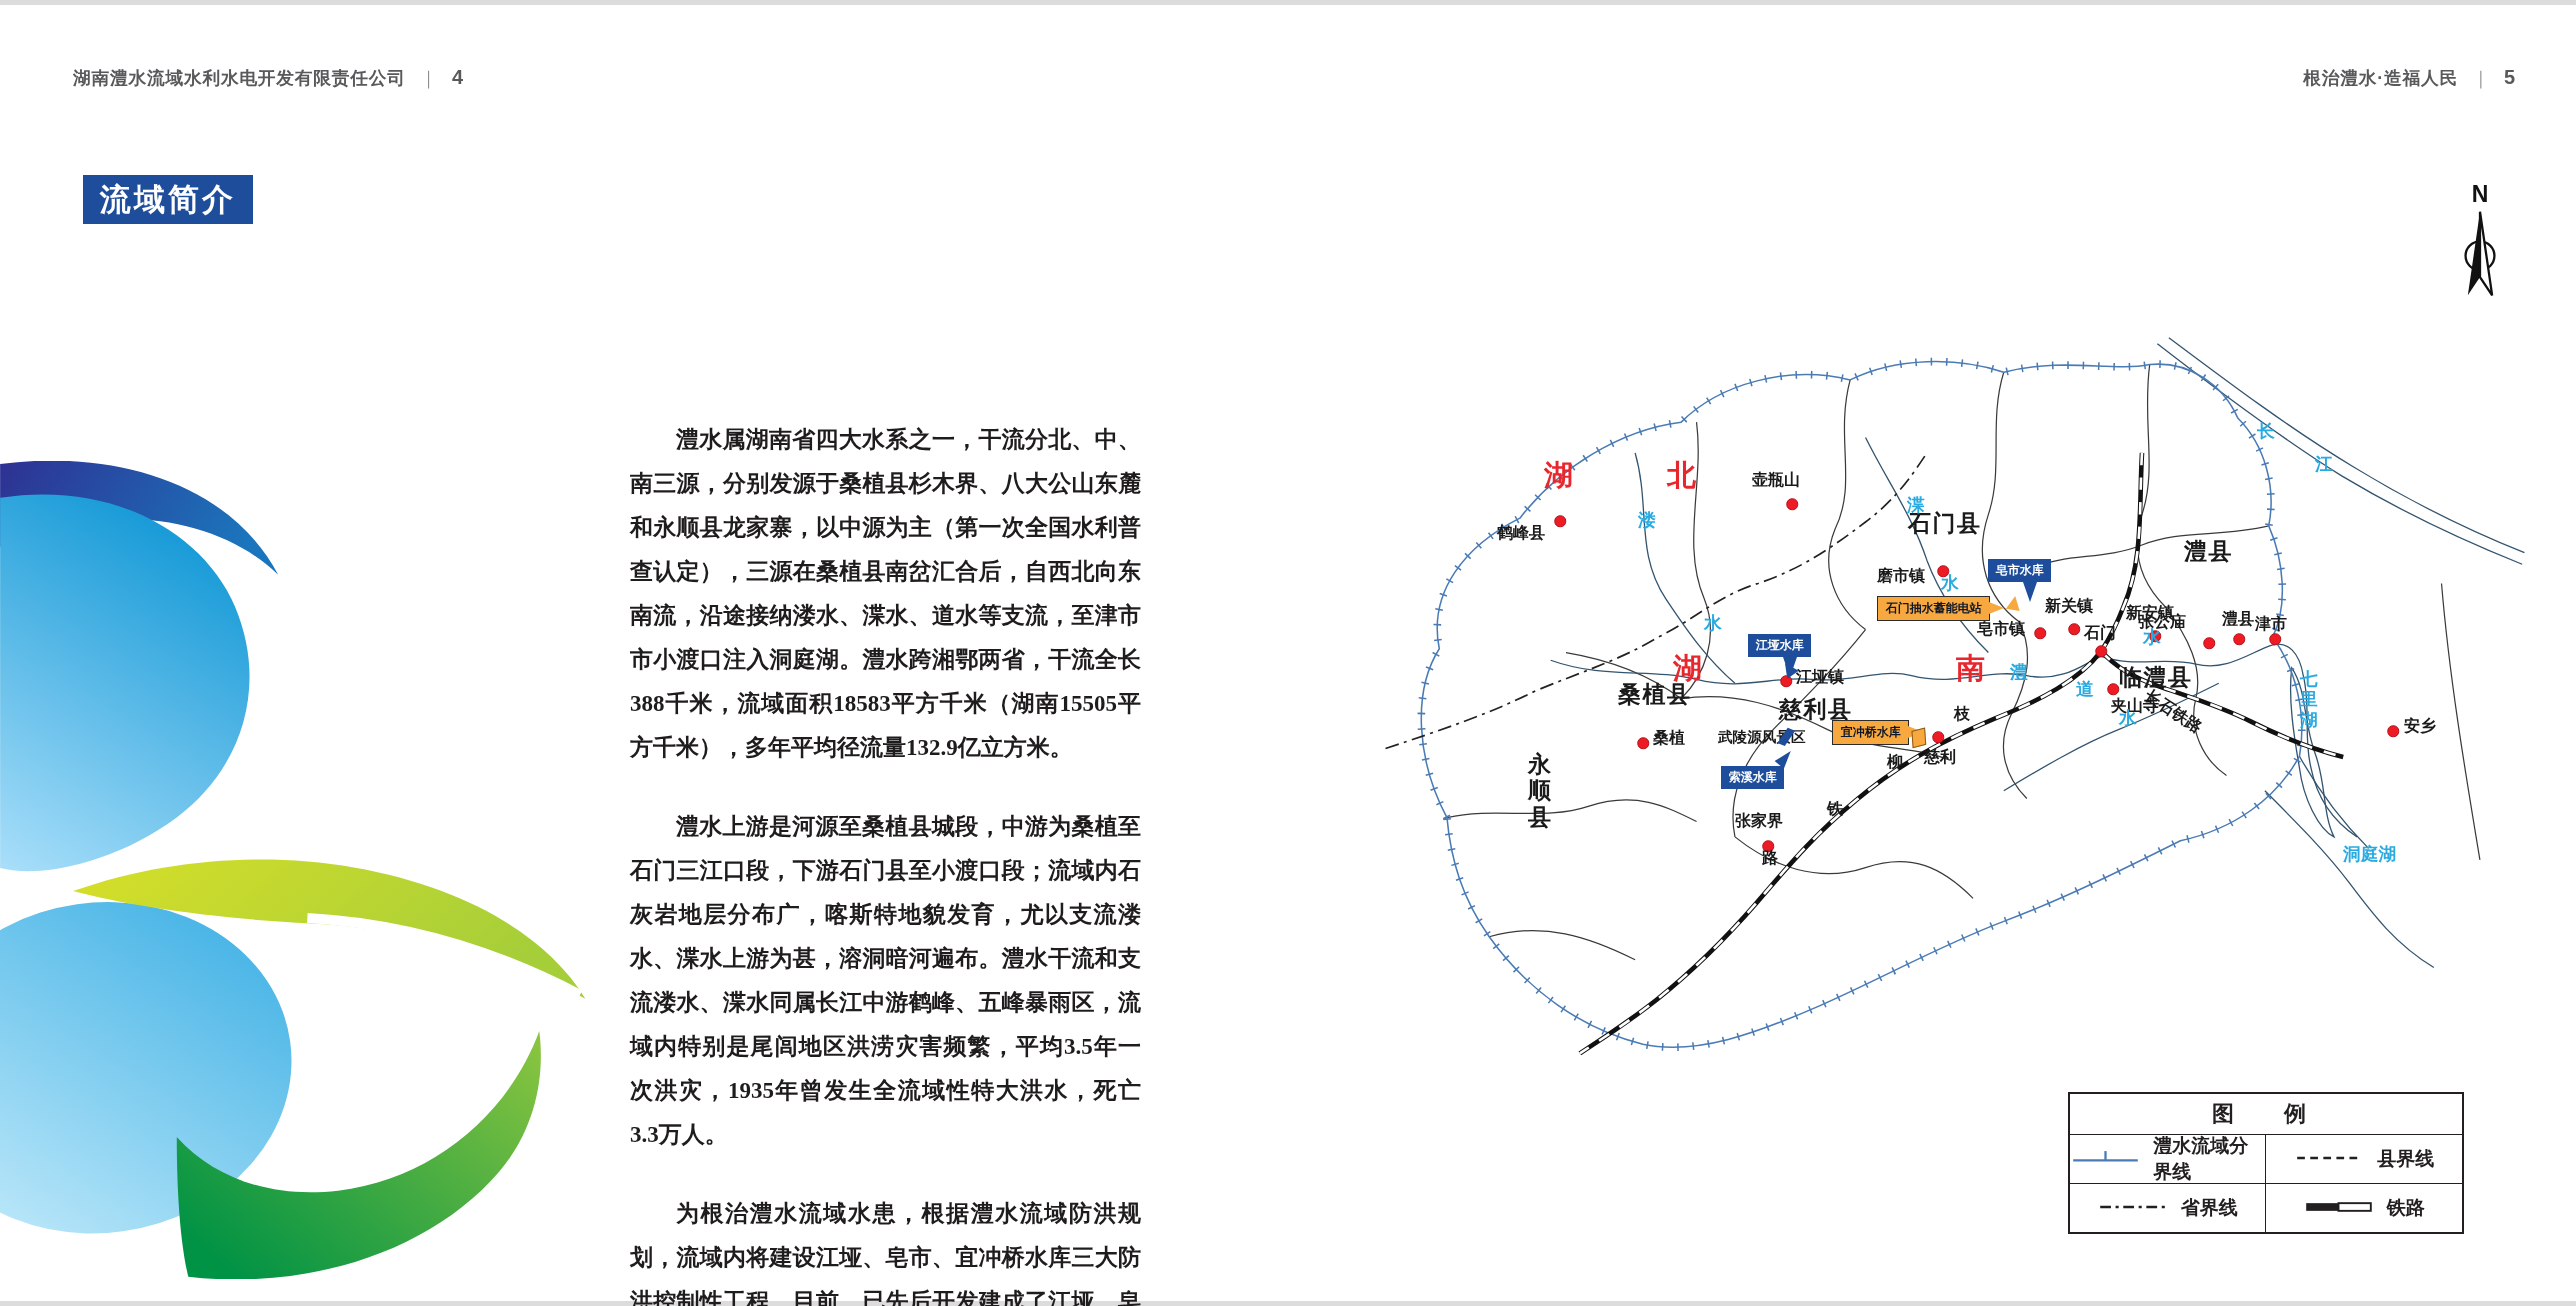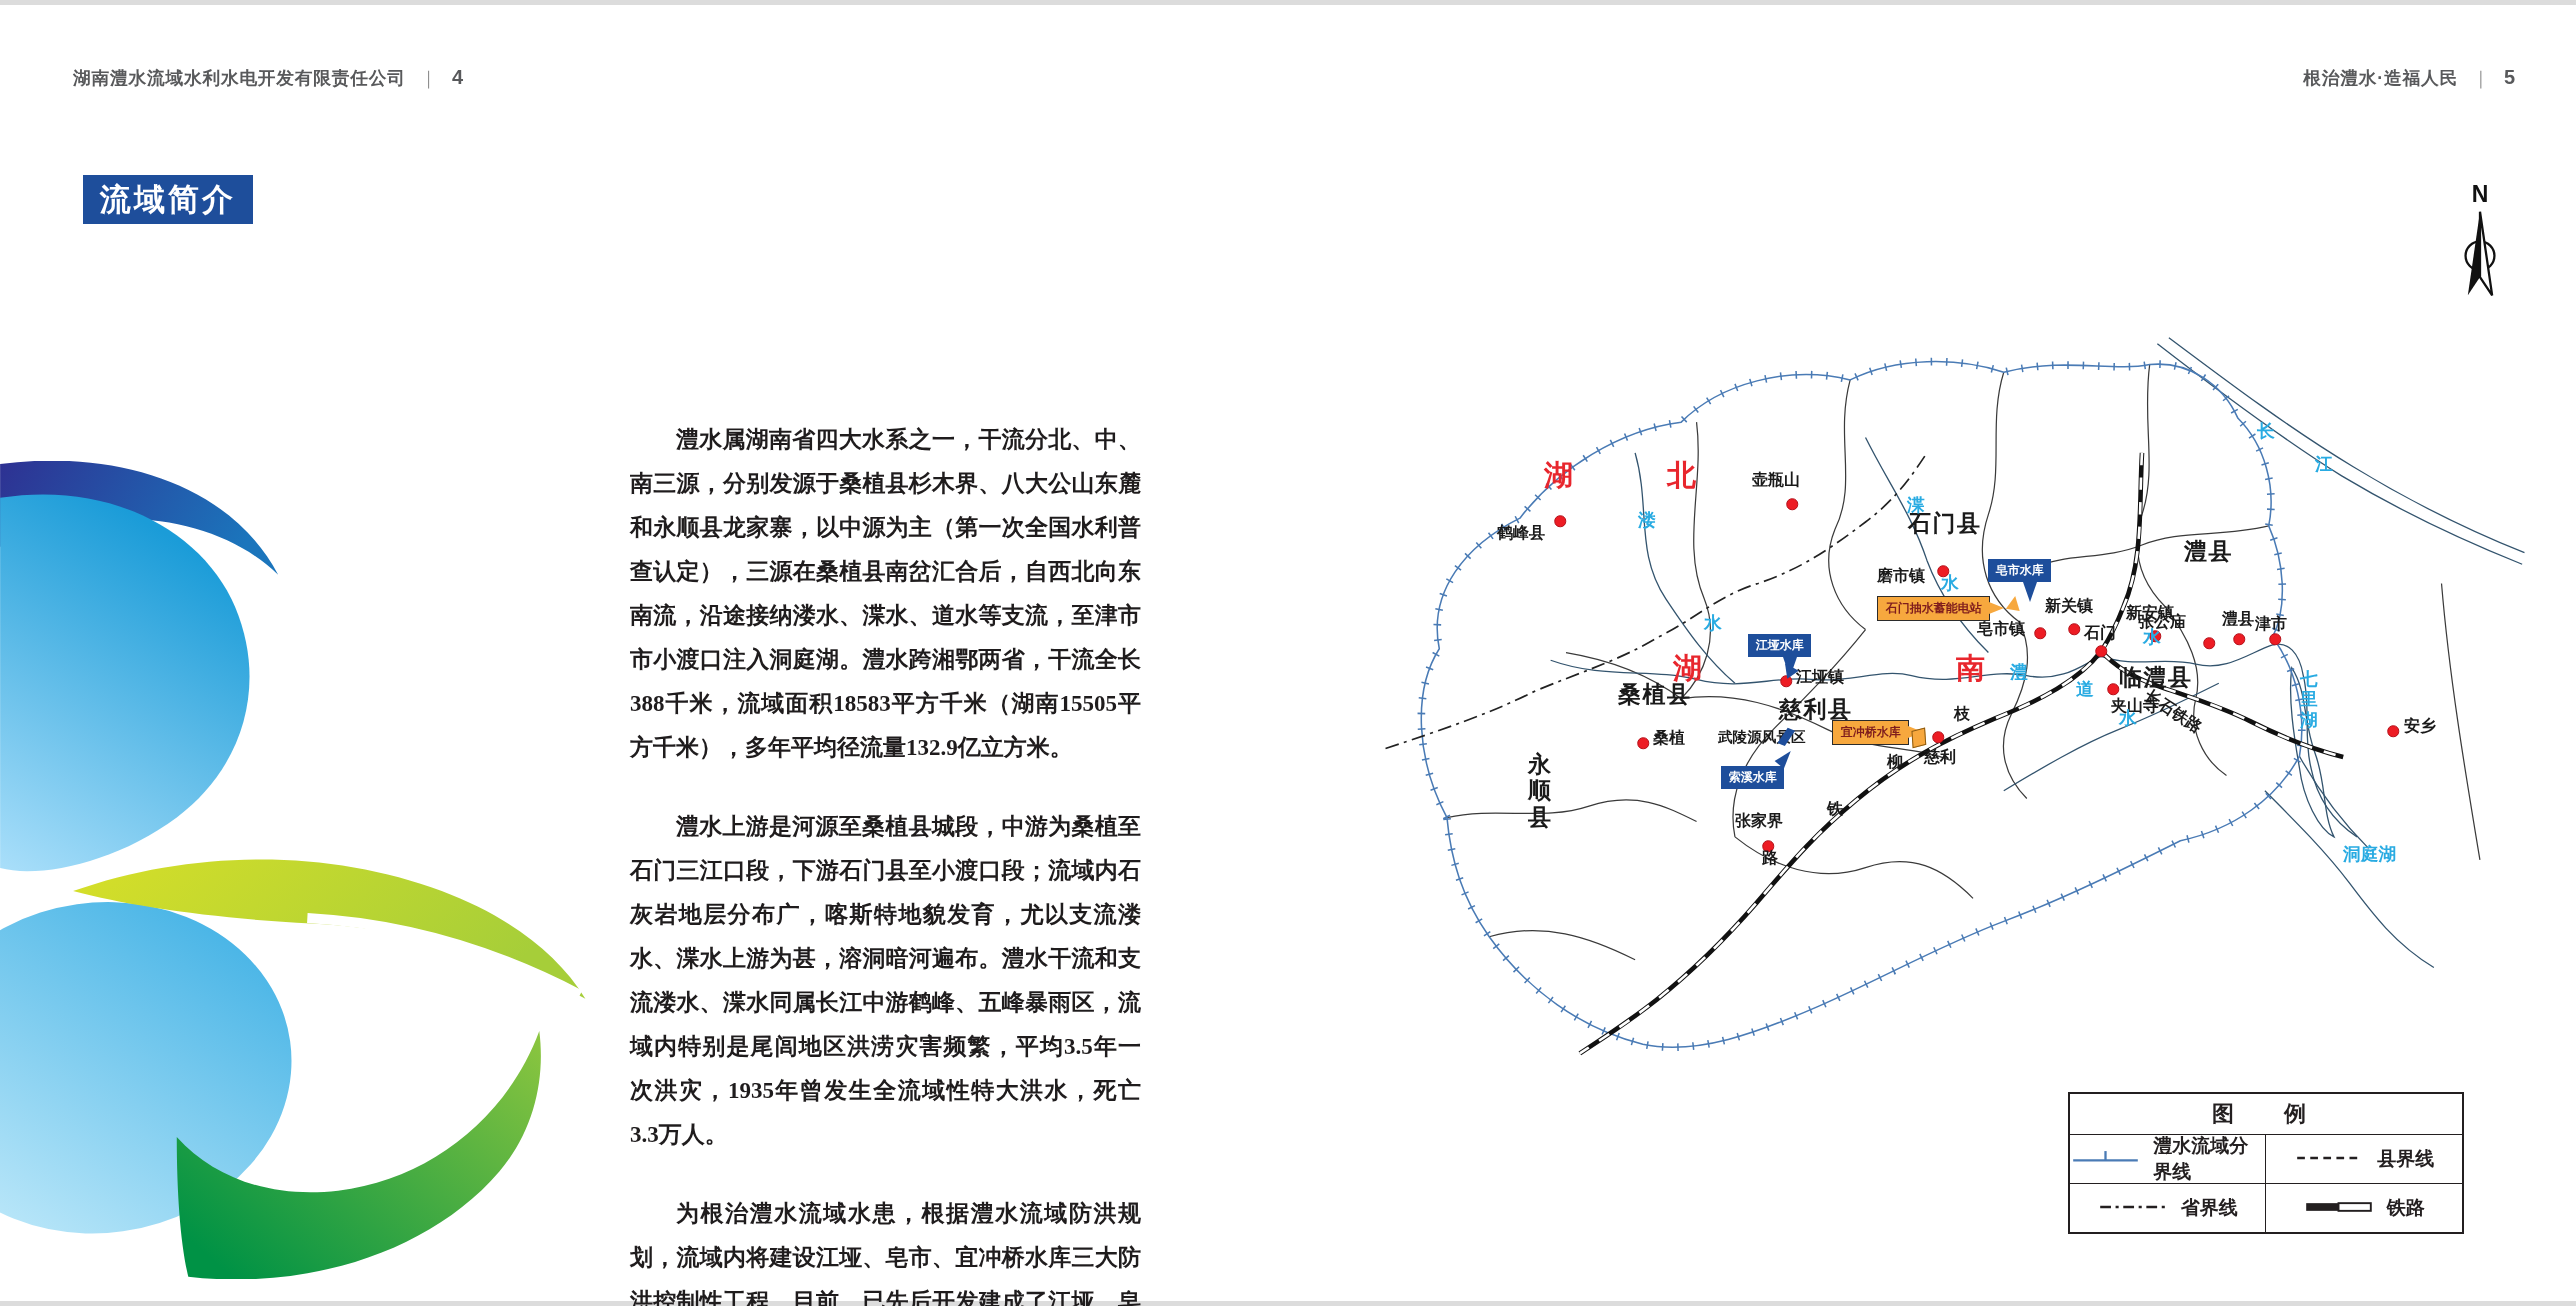--- a/index.html
+++ b/index.html
@@ -31,21 +31,21 @@
   .county{font-size:23px;font-weight:bold;color:#1a1a1a;letter-spacing:1.5px;}
   .town-label{font-size:16px;font-weight:bold;color:#1a1a1a;}
   .river{font-size:17.7px;font-weight:bold;color:#29abe2;}
   .rwchar{font-size:16px;font-weight:bold;color:#1a1a1a;}
   .scenic{font-size:14.6px;font-weight:bold;color:#1a1a1a;}
   .vertical{width:1.15em;white-space:normal;word-break:break-all;line-height:1.15;transform:none;}
   .dot{position:absolute;width:11.5px;height:11.5px;border-radius:50%;background:#ed1c24;border:1.5px solid #b5121b;
        transform:translate(-50%,-50%);box-sizing:border-box;}
   .res-label{position:absolute;height:23px;line-height:23px;padding:0 7.7px;font-size:12px;font-weight:bold;white-space:nowrap;}
   .res-navy{background:#1e4e9b;color:#ffffff;}
-  .res-orange{background:#f7a83e;color:#7f1d1d;border:1.5px solid #2b2b2b;}
+  .res-orange{background:#f7a83e;color:#0f172a;border:1.5px solid #2b2b2b;}
   .res-label::after{content:"";position:absolute;width:0;height:0;}
   .res-navy.pt-b::after{left:55%;top:100%;border-left:7px solid transparent;border-right:7px solid transparent;border-top:20px solid #1e4e9b;}
   .res-navy.pt-tr::after{left:92%;bottom:96%;border-left:6.1px solid transparent;border-right:6.1px solid transparent;
       border-bottom:18.4px solid #1e4e9b;transform:rotate(40deg);}
   .res-orange.pt-r::after{left:100%;top:4.6px;border-top:6.1px solid transparent;border-bottom:6.1px solid transparent;border-left:15.4px solid #f7a83e;}
   .sym{position:absolute;transform:translate(-50%,-50%);}
   .tri-navy{width:0;height:0;border-left:7px solid transparent;border-right:7px solid transparent;border-bottom:14px solid #1e4e9b;transform:translate(-50%,-50%) rotate(-35deg);}
   .tri-orange{width:0;height:0;border-left:7.7px solid transparent;border-right:7.7px solid transparent;border-bottom:14.6px solid #f7a83e;transform:translate(-50%,-50%) rotate(10deg);}
   .poly-navy{width:7.7px;height:18.4px;background:#1e4e9b;transform:translate(-50%,-50%) rotate(22deg) skewX(-12deg);}
   .poly-orange{width:12.3px;height:15.4px;background:#f7a83e;border:0.8px solid #8a5a12;transform:translate(-50%,-50%) rotate(-14deg) skewX(-10deg);}

